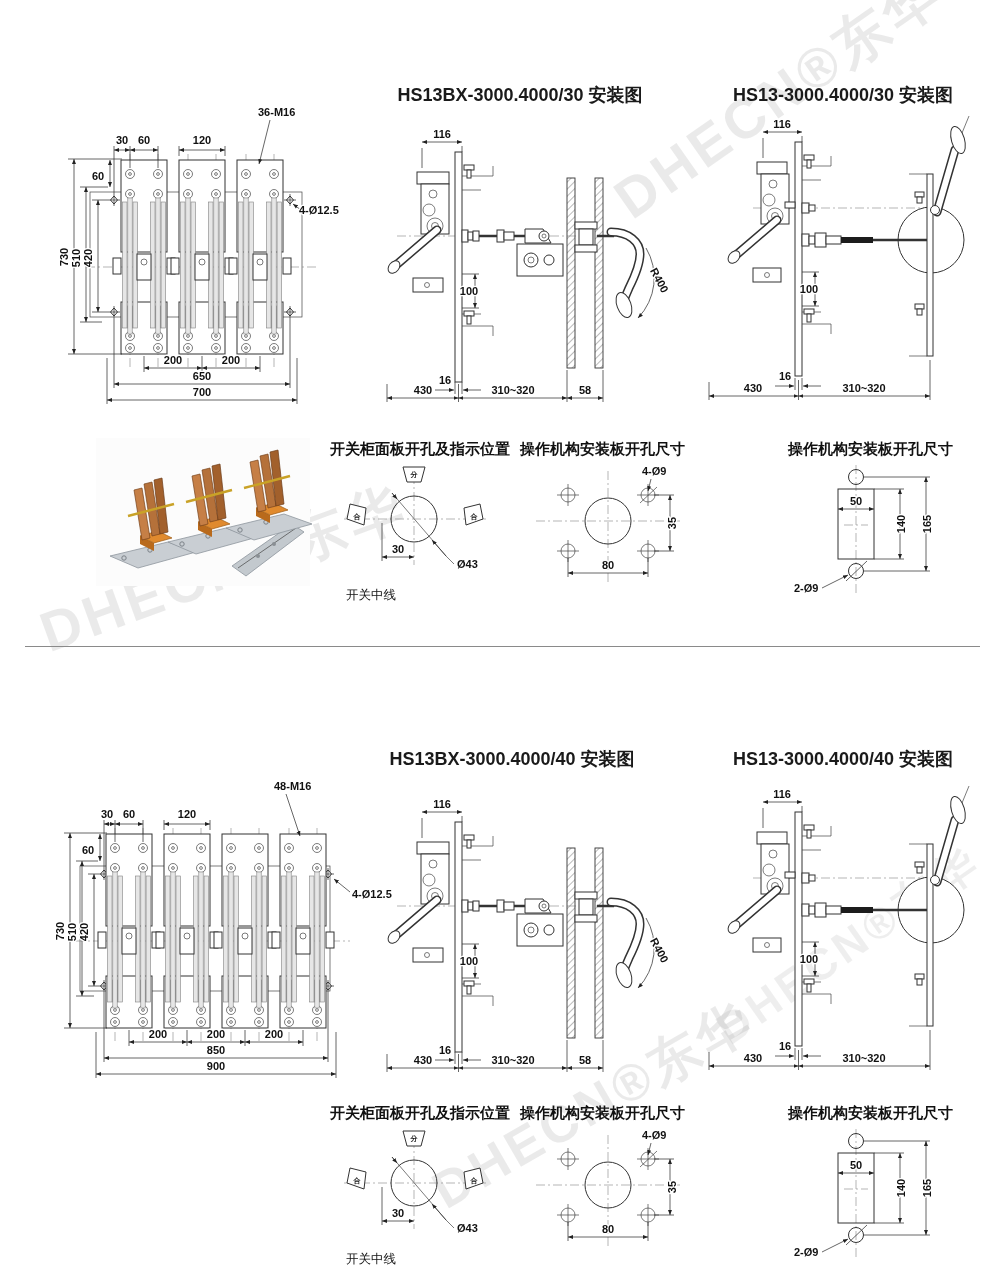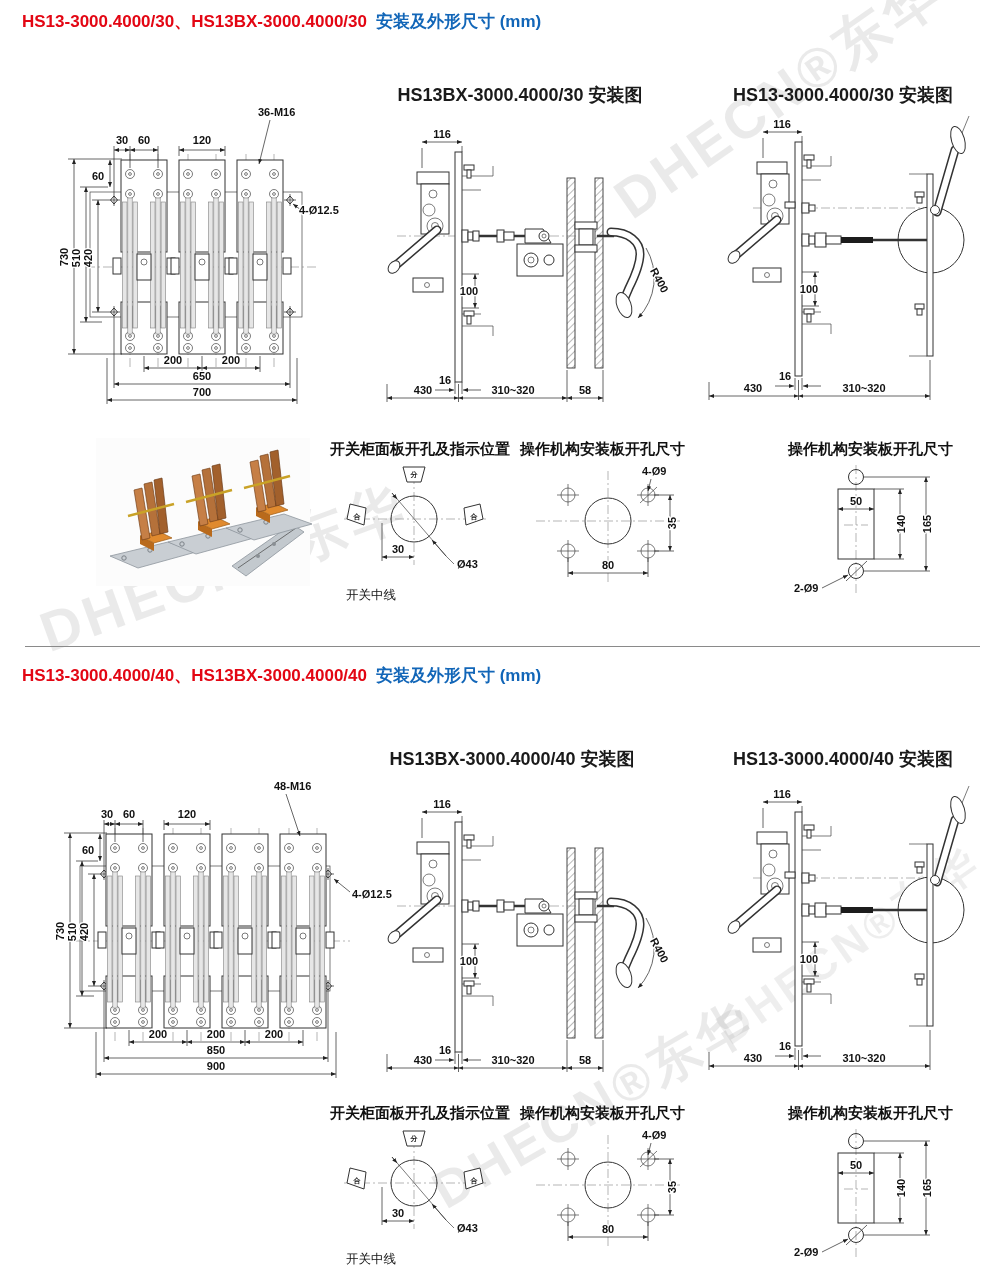--- a/index.html
+++ b/index.html
@@ -35,23 +35,20 @@
 </head>
 <body>
 
 <div class="page">
 
   <div class="wm" style="left:600px;top:175px;font-size:56px;transform:rotate(-35deg)">DHECN®东华</div>
   <div class="wm" style="left:30px;top:600px;font-size:56px;transform:rotate(-20deg)">DHECN®东华</div>
   <div class="wm" style="left:420px;top:1165px;font-size:52px;transform:rotate(-30deg)">DHECN®东华</div>
   <div class="wm" style="left:705px;top:1010px;font-size:44px;opacity:.14;transform:rotate(-35deg)">DHECN®东华</div>
 
-  <div class="sec-title" style="left:22px;top:10px">
-    <span class="red">HS13-3000.4000/30、HS13BX-3000.4000/30</span><span class="blue">安装及外形尺寸 (mm)</span>
-  </div>
 
   <div class="draw-title" style="left:380px;top:83px">HS13BX-3000.4000/30 安装图</div>
   <div class="draw-title" style="left:703px;top:83px">HS13-3000.4000/30 安装图</div>
 
   <svg class="abs" style="left:58px;top:102px" width="292" height="318" viewBox="0 0 292 318">
     <defs>
       <marker id="f3a" viewBox="0 0 10 10" refX="9.5" refY="5" markerWidth="7" markerHeight="7" orient="auto-start-reverse">
           <path d="M0,1.2 9.5,5 0,8.8z" fill="#222"></path>
         </marker>
       <g id="dmk">
@@ -464,23 +461,20 @@
       </g>
       <text x="68" y="44">50</text>
       <text x="117" y="63" transform="rotate(-90 117 63)">140</text>
       <text x="143" y="63" transform="rotate(-90 143 63)">165</text>
       <text class="st" x="6" y="131">2-Ø9</text>
     </svg>
   </div>
 
   <div class="divider" style="left:25px;top:646px;width:955px"></div>
 
-  <div class="sec-title" style="left:22px;top:664px">
-    <span class="red">HS13-3000.4000/40、HS13BX-3000.4000/40</span><span class="blue">安装及外形尺寸 (mm)</span>
-  </div>
 
   <div class="draw-title" style="left:372px;top:747px">HS13BX-3000.4000/40 安装图</div>
   <div class="draw-title" style="left:703px;top:747px">HS13-3000.4000/40 安装图</div>
 
   <svg class="abs" style="left:54px;top:776px" width="350" height="322" viewBox="0 0 350 322">
     <defs>
       <marker id="f4a" viewBox="0 0 10 10" refX="9.5" refY="5" markerWidth="7" markerHeight="7" orient="auto-start-reverse">
           <path d="M0,1.2 9.5,5 0,8.8z" fill="#222"></path>
         </marker>
     </defs>

